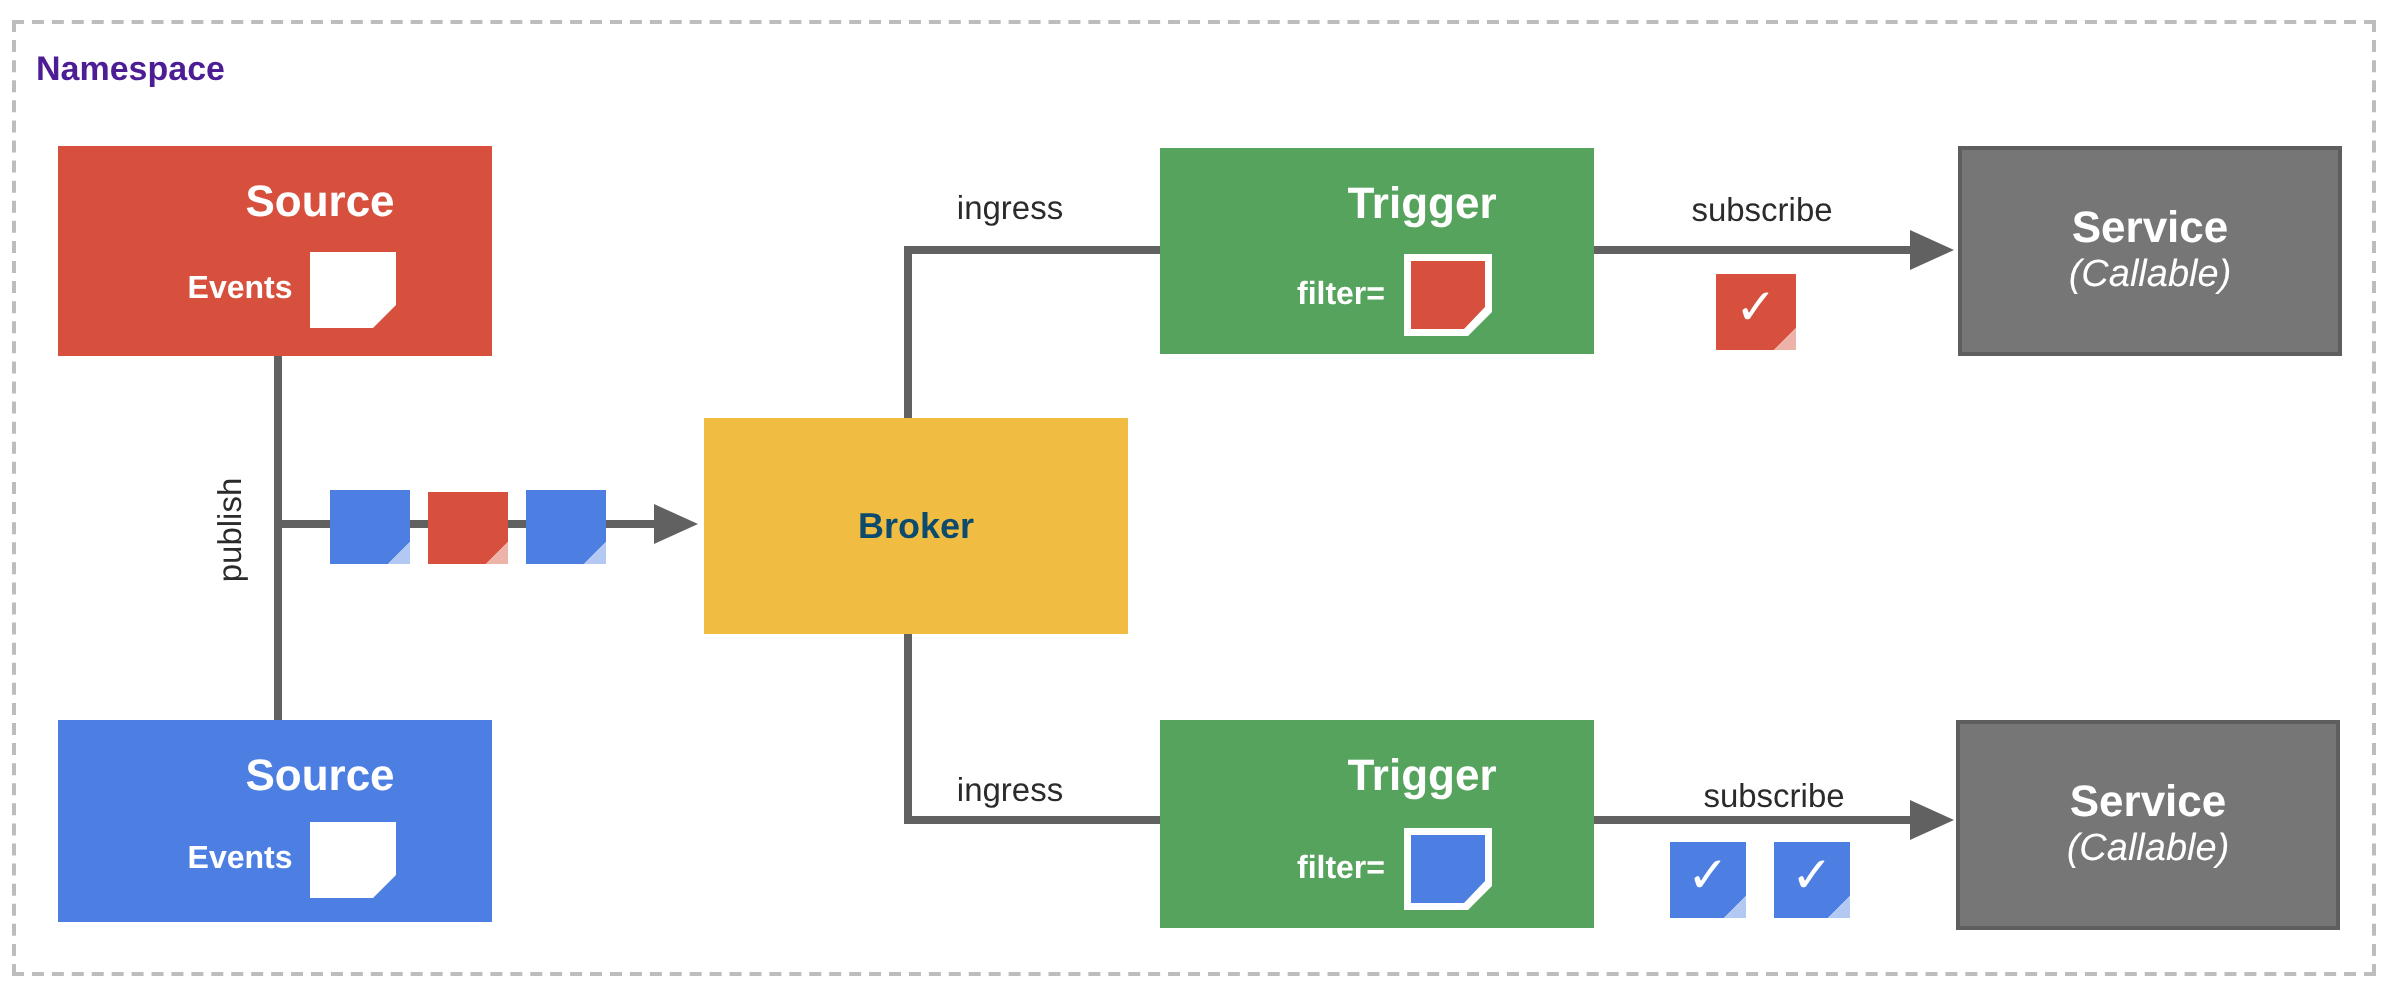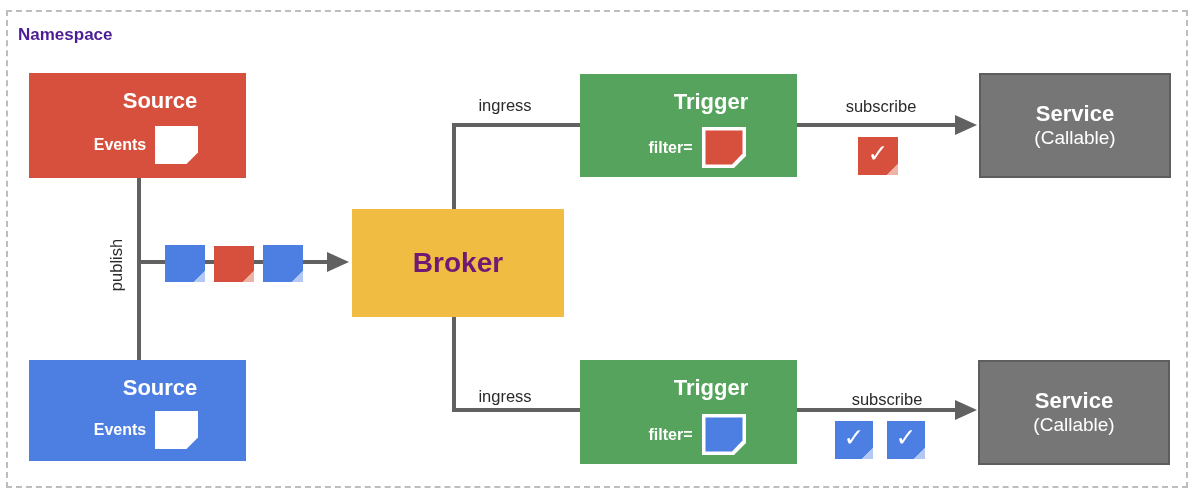--- a/index.html
+++ b/index.html
@@ -26,25 +26,25 @@
   .box-gray   { background: #767676; border: 2px solid #5E5E5E; }
 
   .node-title { text-align: center; font-size: 22px; font-weight: bold; padding-top: 15px; margin-left: 45px; }
   .icon-row {
     position: absolute; left: 0; right: 0;
     display: flex; align-items: center; justify-content: center; gap: 9px; padding-left: 17px;
   }
   .small-label { font-size: 16px; font-weight: bold; }
 
   .broker-box { display: flex; align-items: center; justify-content: center; }
-  .broker-title { font-size: 28px; font-weight: bold; color: #701a75; }
+  .broker-title { font-size: 18px; font-weight: bold; color: #0c4a6e; }
 
   .service-box { display: flex; flex-direction: column; align-items: center; justify-content: center; }
   .service-title { font-size: 22px; font-weight: bold; line-height: 1.2; }
-  .service-subtitle { font-size: 19px; font-weight: normal; line-height: 1.2; }
+  .service-subtitle { font-size: 19px; font-weight: normal; line-height: 1.2; font-style: italic; }
 
   
   .h-line, .v-line { position: absolute; background: #616161; }
   .arrow-right {
     position: absolute; width: 0; height: 0;
     border-top: 10px solid transparent; border-bottom: 10px solid transparent;
     border-left: 22px solid #616161;
   }
   .edge-label {
     position: absolute; font-size: 16.5px; color: #2B2B2B; white-space: nowrap;

